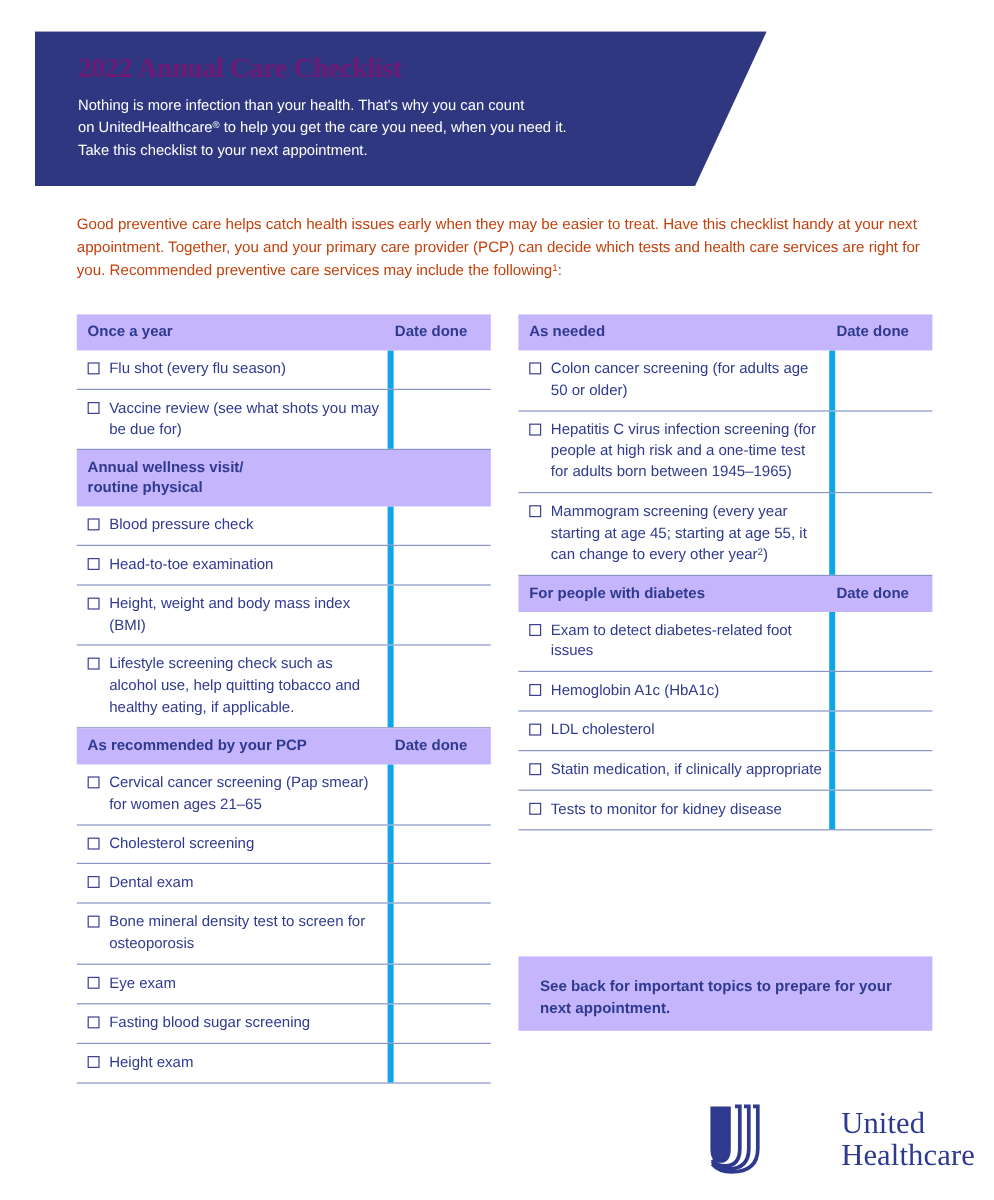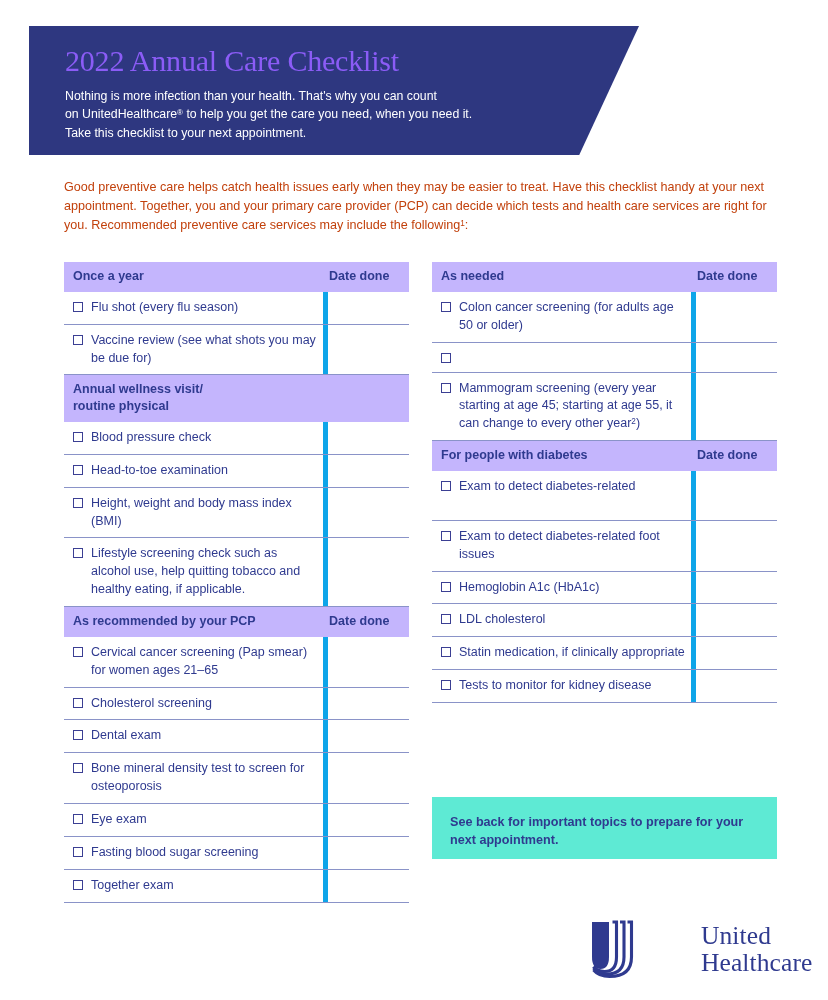--- a/index.html
+++ b/index.html
@@ -33,24 +33,24 @@
     clip-path: polygon(0 0, 100% 0, 90.2% 100%, 0 100%);
   }
   .banner-inner {
     position: absolute;
     left: 36px;
     top: 18px;
     width: 470px;
   }
   .banner-title {
     font-family: "Liberation Serif", serif;
-    font-weight: normal;
-    font-size: 30px;
+    font-weight: bold;
+    font-size: 23px;
     letter-spacing: -0.2px;
-    color: #8b5cf6;
+    color: #701a75;
     line-height: 1.12;
     margin-bottom: 9px;
   }
   .banner-sub {
     font-size: 12.3px;
     line-height: 1.52;
     color: #ffffff;
   }
   .banner-sub sup {
     font-size: 8px;
@@ -140,21 +140,21 @@
   
   .blank-line { display: block; height: 17px; }
 
   
   .seeback {
     position: absolute;
     left: 432px;
     top: 797px;
     width: 345px;
     height: 62px;
-    background: #5eead4;
+    background: #c4b5fd;
     padding: 16px 18px;
     font-weight: bold;
     font-size: 12.6px;
     line-height: 1.45;
     color: #2f3a8f;
   }
 
   
   .logo {
     position: absolute;
@@ -287,21 +287,21 @@
       <div class="row">
         <div class="row-label">
           <span class="cbx"></span>
           <span class="row-text">Fasting blood sugar screening</span>
         </div>
         <div class="row-date"></div>
       </div>
       <div class="row">
         <div class="row-label">
           <span class="cbx"></span>
-          <span class="row-text">Together exam</span>
+          <span class="row-text">Height exam</span>
         </div>
         <div class="row-date"></div>
       </div>
     </div>
 </div>
 
 <div class="col col-right">
   <div class="tbl" id="right-table">
       <div class="sec-head">
         <div class="sec-title">As needed</div>
@@ -310,40 +310,34 @@
       <div class="row">
         <div class="row-label">
           <span class="cbx"></span>
           <span class="row-text">Colon cancer screening (for adults age 50 or older)</span>
         </div>
         <div class="row-date"></div>
       </div>
       <div class="row">
         <div class="row-label">
           <span class="cbx"></span>
+          <span class="row-text">Hepatitis C virus infection screening (for people at high risk and a one-time test for adults born between 1945–1965)</span>
         </div>
         <div class="row-date"></div>
       </div>
       <div class="row">
         <div class="row-label">
           <span class="cbx"></span>
           <span class="row-text">Mammogram screening (every year starting at age 45; starting at age 55, it can change to every other year<sup>2</sup>)</span>
         </div>
         <div class="row-date"></div>
       </div>
       <div class="sec-head">
         <div class="sec-title">For people with diabetes</div>
         <div class="sec-date">Date done</div>
-      </div>
-      <div class="row">
-        <div class="row-label">
-          <span class="cbx"></span>
-          <span class="row-text">Exam to detect diabetes-related<span class="blank-line"></span></span>
-        </div>
-        <div class="row-date"></div>
       </div>
       <div class="row">
         <div class="row-label">
           <span class="cbx"></span>
           <span class="row-text">Exam to detect diabetes-related foot issues</span>
         </div>
         <div class="row-date"></div>
       </div>
       <div class="row">
         <div class="row-label">

